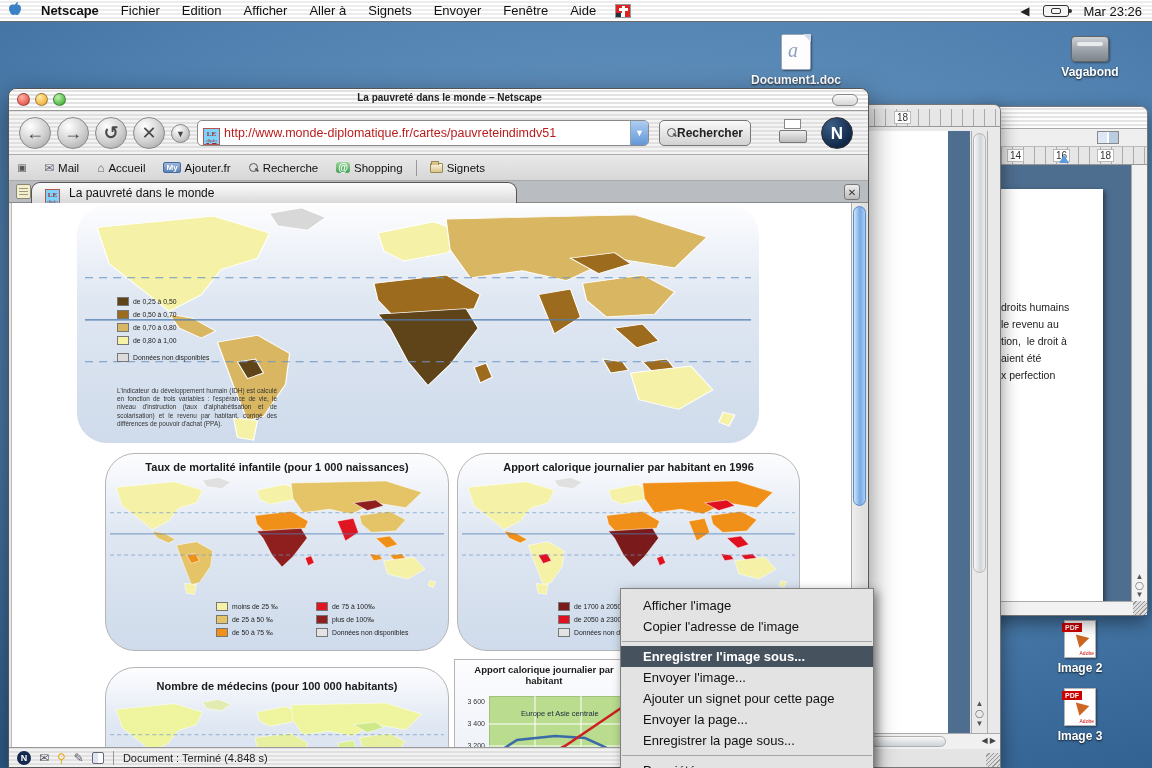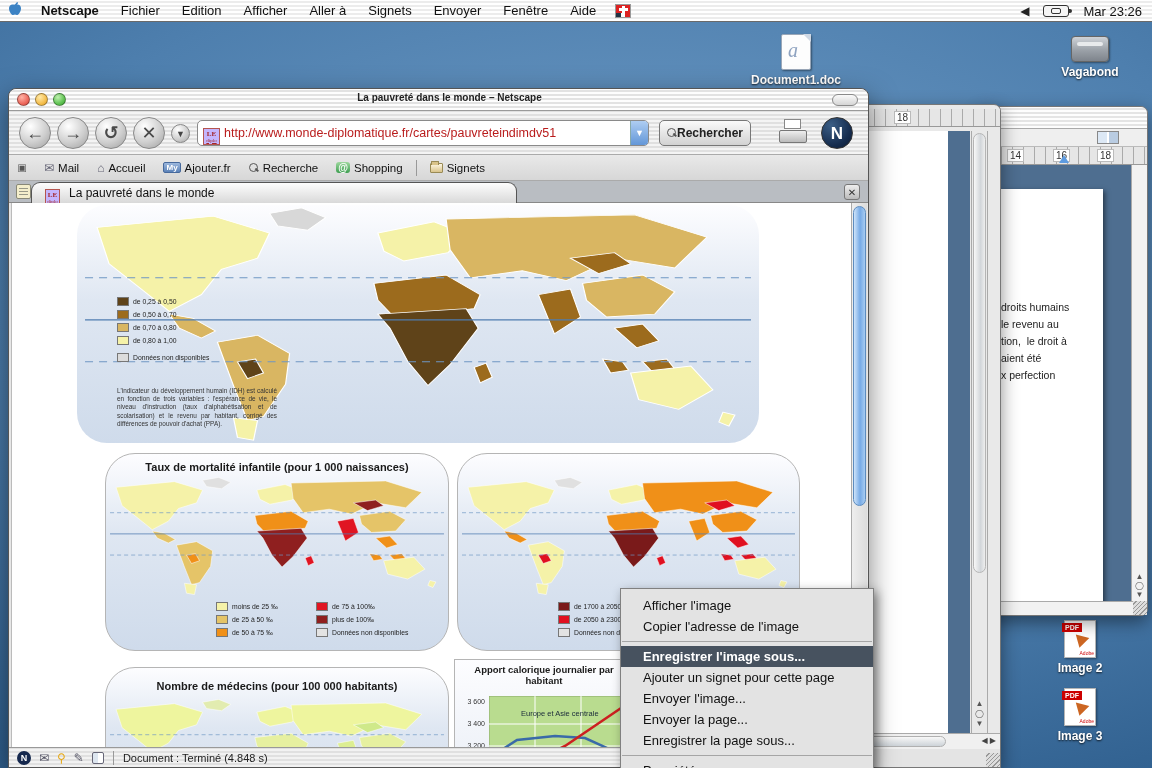--- a/index.html
+++ b/index.html
@@ -129,21 +129,21 @@
     border-bottom:1px solid #aaa; }
   .navbtn { position:absolute; top:6px; width:32px; height:32px; border-radius:50%;
     background:radial-gradient(circle at 35% 28%, #ffffff, #cfcfcf 55%, #9f9f9f);
     border:1px solid #888; color:#4a4a4a; font-size:18px; font-weight:bold;
     text-align:center; line-height:30px; }
   .smalldrop { position:absolute; left:162px; top:13px; width:19px; height:19px; border-radius:50%;
     background:radial-gradient(circle at 35% 28%, #fff, #ccc 60%, #a5a5a5); border:1px solid #888;
     font-size:9px; color:#444; text-align:center; line-height:18px; }
   .urlbox { position:absolute; left:188px; top:9px; width:452px; height:26px; background:#fff;
     border:1px solid #8a8a8a; border-radius:5px; display:flex; align-items:center; overflow:hidden; }
-  .favic { width:17px; height:17px; margin:6px 4px 0 5px; border:1px solid #b5554f; background:#c4b5fd;
+  .favic { width:17px; height:17px; margin:6px 4px 0 5px; border:1px solid #b5554f; background:#7dd3fc;
     font-family:"Liberation Serif",serif; color:#a3262b; text-align:center; line-height:1; flex:none; }
   .favic .t { display:block; font-size:7px; font-weight:bold; margin-top:2px; }
   .favic .b { display:block; font-size:5px; text-decoration:underline; }
   .urltext { font-size:12.5px; color:#b91c1c; white-space:nowrap; flex:1; }
   .urldrop { width:18px; height:24px; flex:none; border-left:1px solid #8aa;
     background:linear-gradient(#aecdf2,#6397d8); color:#fff; font-size:9px;
     text-align:center; line-height:24px; }
   .searchbtn { position:absolute; left:650px; top:9px; width:92px; height:26px;
     border:1px solid #777; border-radius:5px; background:linear-gradient(#fafafa,#d2d2d2);
     font-size:12px; font-weight:bold; color:#222; display:flex; align-items:center;
@@ -537,20 +537,21 @@
             <span>plus de 100‰</span>
           </div>
         <div class="lrow">
             <span class="sw" style="background: rgb(227, 227, 227);"></span>
             <span>Données non disponibles</span>
           </div>
       </div>
     </div>
 
     <div class="mappanel" id="map-cal">
+      <div class="mtitle">Apport calorique journalier par habitant en 1996</div>
       <svg class="wm t-cal" viewBox="0 0 340 170" preserveAspectRatio="none" style="top:22px;height:120px">
           <use href="#wmap"></use>
         </svg>
       <div class="legend" style="left:100px; top:148px;">
         <div class="lrow">
             <span class="sw" style="background: rgb(122, 26, 26);"></span>
             <span>de 1700 à 2050</span>
           </div>
         <div class="lrow">
             <span class="sw" style="background: rgb(224, 16, 32);"></span>
@@ -610,19 +611,19 @@
     <span class="ssep"></span>
     <span>Document : Terminé (4.848 s)</span>
   </div>
 </div>
 
 <div id="ctxmenu">
   <div class="cmi">Afficher l'image</div>
   <div class="cmi">Copier l'adresse de l'image</div>
   <div class="cmsep"></div>
   <div class="cmi hl">Enregistrer l'image sous...</div>
+  <div class="cmi">Envoyer l'image...</div>
   <div class="cmi">Ajouter un signet pour cette page</div>
-  <div class="cmi">Envoyer l'image...</div>
   <div class="cmi">Envoyer la page...</div>
   <div class="cmi">Enregistrer la page sous...</div>
   <div class="cmsep"></div>
   <div class="cmi">Propriétés</div>
 </div>
 
 </body></html>

